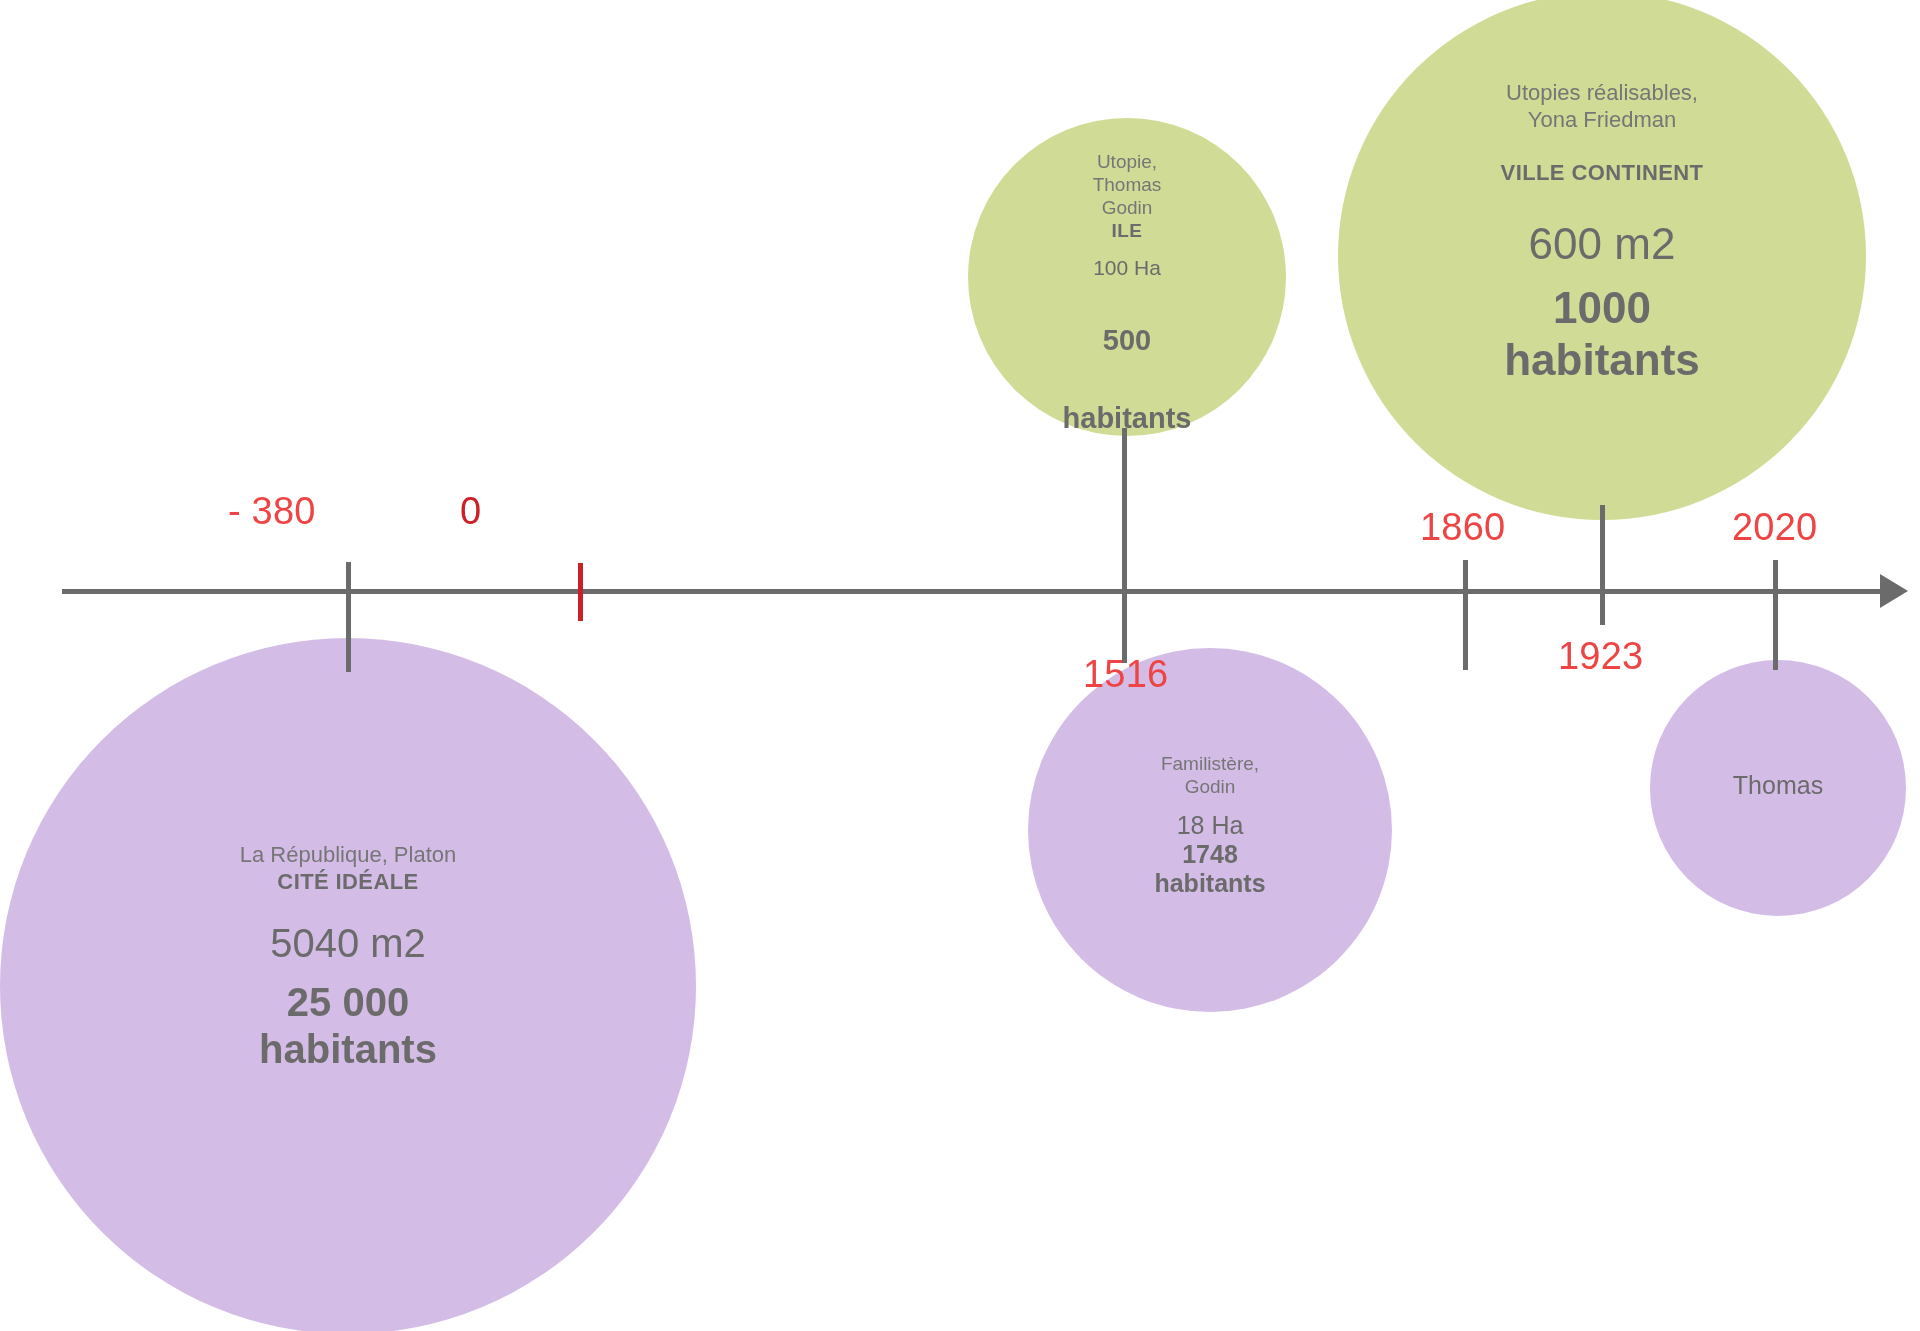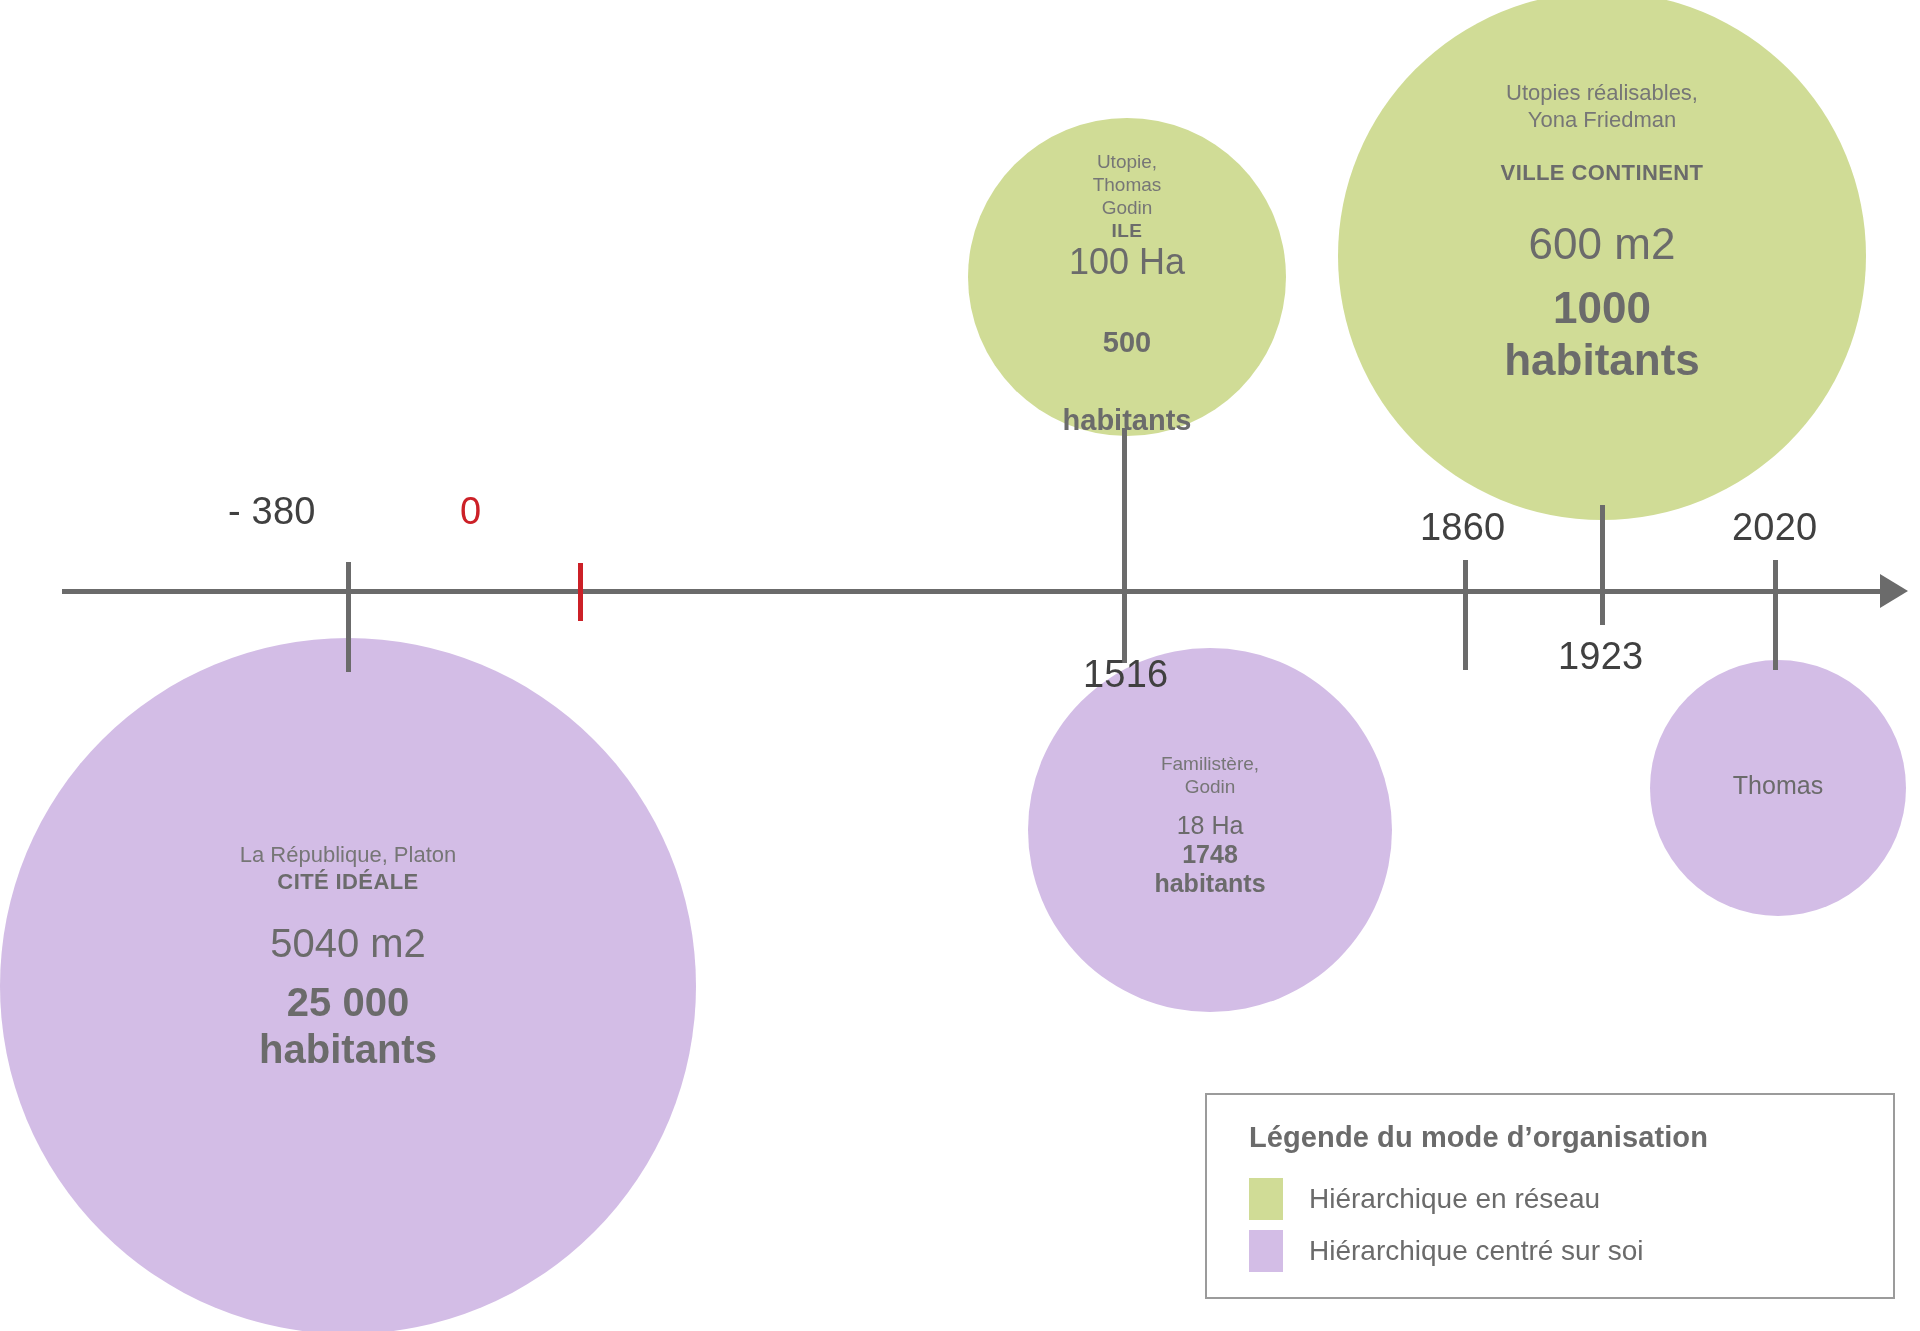--- a/index.html
+++ b/index.html
@@ -49,21 +49,21 @@
   .stem {
     position: absolute;
     width: 5px;
     background: #6b6b6b;
   }
 
   
   .year {
     position: absolute;
     font-size: 38px;
-    color: #404040;
+    color: #ef4444;
     white-space: nowrap;
     letter-spacing: 0.2px;
   }
   .year.red { color: #cc2027; }
 
   
   .bubble {
     position: absolute;
     border-radius: 50%;
     display: flex;
@@ -108,21 +108,21 @@
   #bubble-friedman .b-area   { font-size: 44px; }
   #bubble-friedman .b-pop    { font-size: 44px; }
 
   #bubble-platon .b-source { font-size: 22px; }
   #bubble-platon .b-type   { font-size: 22px; }
   #bubble-platon .b-area   { font-size: 40px; }
   #bubble-platon .b-pop    { font-size: 40px; }
 
   #bubble-moore .b-source { font-size: 19px; }
   #bubble-moore .b-type   { font-size: 19px; }
-  #bubble-moore .b-area   { font-size: 36px; }
+  #bubble-moore .b-area   { font-size: 21px; }
   #bubble-moore .b-pop    { font-size: 29px; margin-top: 44px; }
 
   #bubble-godin .b-source { font-size: 19px; }
   #bubble-godin .b-area   { font-size: 25px; }
   #bubble-godin .b-pop    { font-size: 25px; }
 
   #bubble-kerminy .b-area { font-size: 25px; }
 
   .gap-sm { height: 14px; }
   .gap-md { height: 26px; }
@@ -230,27 +230,14 @@
 
   <div class="tick" style="left:1773px; top:560px; height:110px;"></div>
 
   <div class="year" style="left:228px; top:490px;">- 380</div>
   <div class="year red" style="left:460px; top:490px;">0</div>
   <div class="year" style="left:1083px; top:653px;">1516</div>
   <div class="year" style="left:1420px; top:506px;">1860</div>
   <div class="year" style="left:1558px; top:635px;">1923</div>
   <div class="year" style="left:1732px; top:506px;">2020</div>
 
-  <div id="legend">
-    <div class="legend-title">Légende du mode d’organisation</div>
-
-    <div class="legend-row">
-      <div class="legend-swatch" style="background:#d0dc96;"></div>
-      <div class="legend-label">Hiérarchique en réseau</div>
-    </div>
-
-    <div class="legend-row">
-      <div class="legend-swatch" style="background:#d3bde6;"></div>
-      <div class="legend-label">Hiérarchique centré sur soi</div>
-    </div>
-  </div>
 
 </div>
 
 </body></html>

